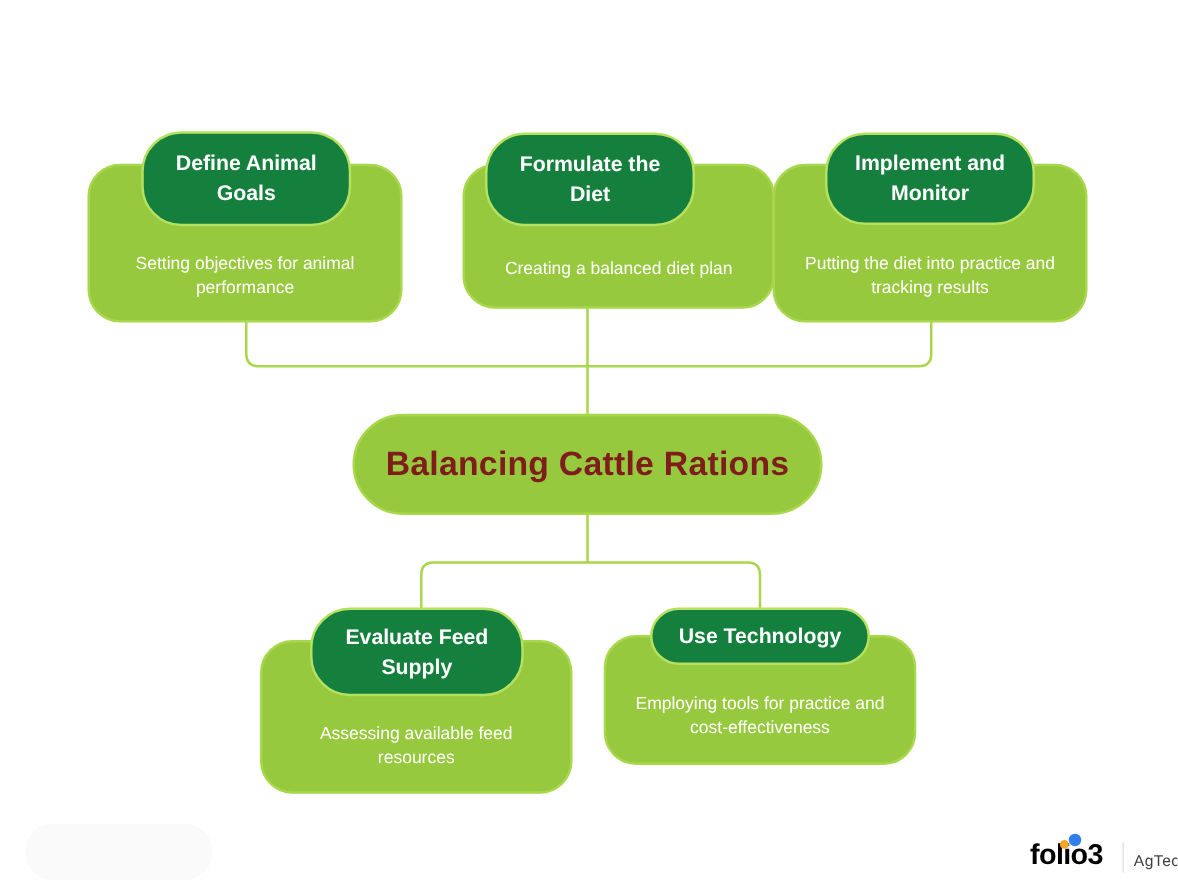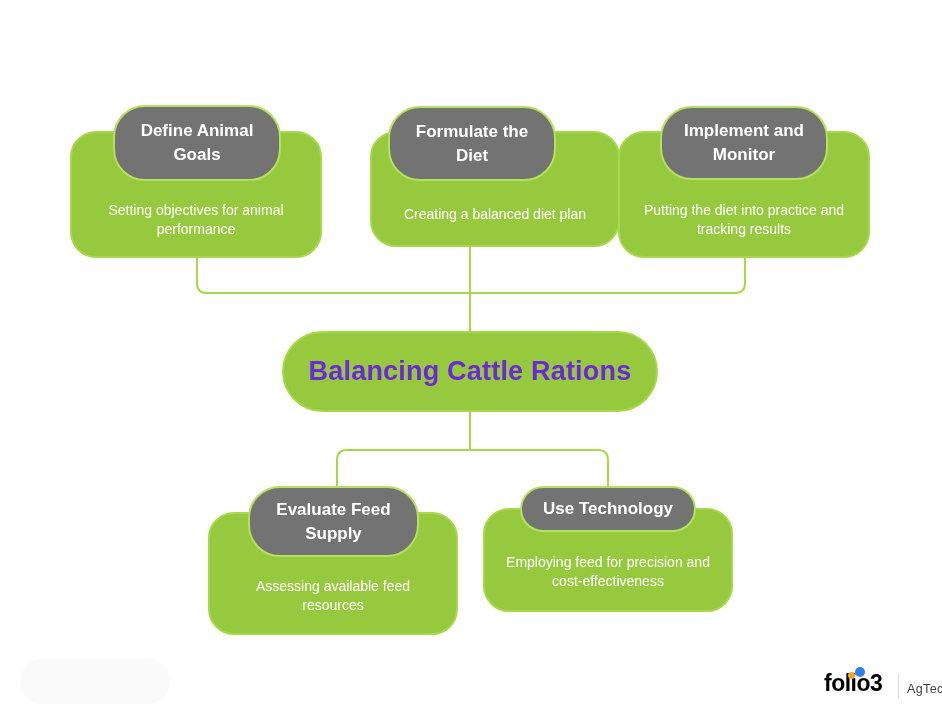--- a/index.html
+++ b/index.html
@@ -28,21 +28,21 @@
     justify-content: center;
     color: #ffffff;
     font-size: 14px;
     line-height: 19px;
     text-align: center;
   }
   .node-tab {
     position: absolute;
     z-index: 3;
     box-sizing: border-box;
-    background: #737373;
+    background: #15803d;
     border: 2px solid #b6e05f;
     border-radius: 32px;
     display: flex;
     align-items: center;
     justify-content: center;
     color: #ffffff;
     font-weight: bold;
     font-size: 17px;
     line-height: 24px;
     text-align: center;
@@ -60,21 +60,21 @@
     position: absolute;
     z-index: 2;
     box-sizing: border-box;
     left: 282px; top: 331px; width: 376px; height: 81px;
     background: #97c93e;
     border: 2px solid #a8d74b;
     border-radius: 41px;
     display: flex;
     align-items: center;
     justify-content: center;
-    color: #6d28d9;
+    color: #7f1d1d;
     font-weight: bold;
     font-size: 27px;
     letter-spacing: 0.2px;
   }
   
   #body-evaluate { left: 208px; top: 512px; width: 250px; height: 123px; padding: 45px 18px 0; }
   #tab-evaluate  { left: 248px; top: 486px; width: 171px; height: 71px; }
   #body-usetech  { left: 483px; top: 508px; width: 250px; height: 104px; padding: 24px 18px 0; }
   #tab-usetech   { left: 520px; top: 486px; width: 176px; height: 46px; border-radius: 23px; }
   
@@ -155,21 +155,21 @@
   </div>
 
   <div class="node-body" id="body-evaluate">
     <span>Assessing available feed resources</span>
   </div>
   <div class="node-tab" id="tab-evaluate">
     <span>Evaluate Feed Supply</span>
   </div>
 
   <div class="node-body" id="body-usetech">
-    <span>Employing feed for precision and cost-effectiveness</span>
+    <span>Employing tools for practice and cost-effectiveness</span>
   </div>
   <div class="node-tab" id="tab-usetech">
     <span>Use Technology</span>
   </div>
 
   <div class="logo">
     <span class="logo-word">folio3</span>
     <span class="logo-dot logo-dot-yellow"></span>
     <span class="logo-dot logo-dot-blue"></span>
     <span class="logo-divider"></span>

